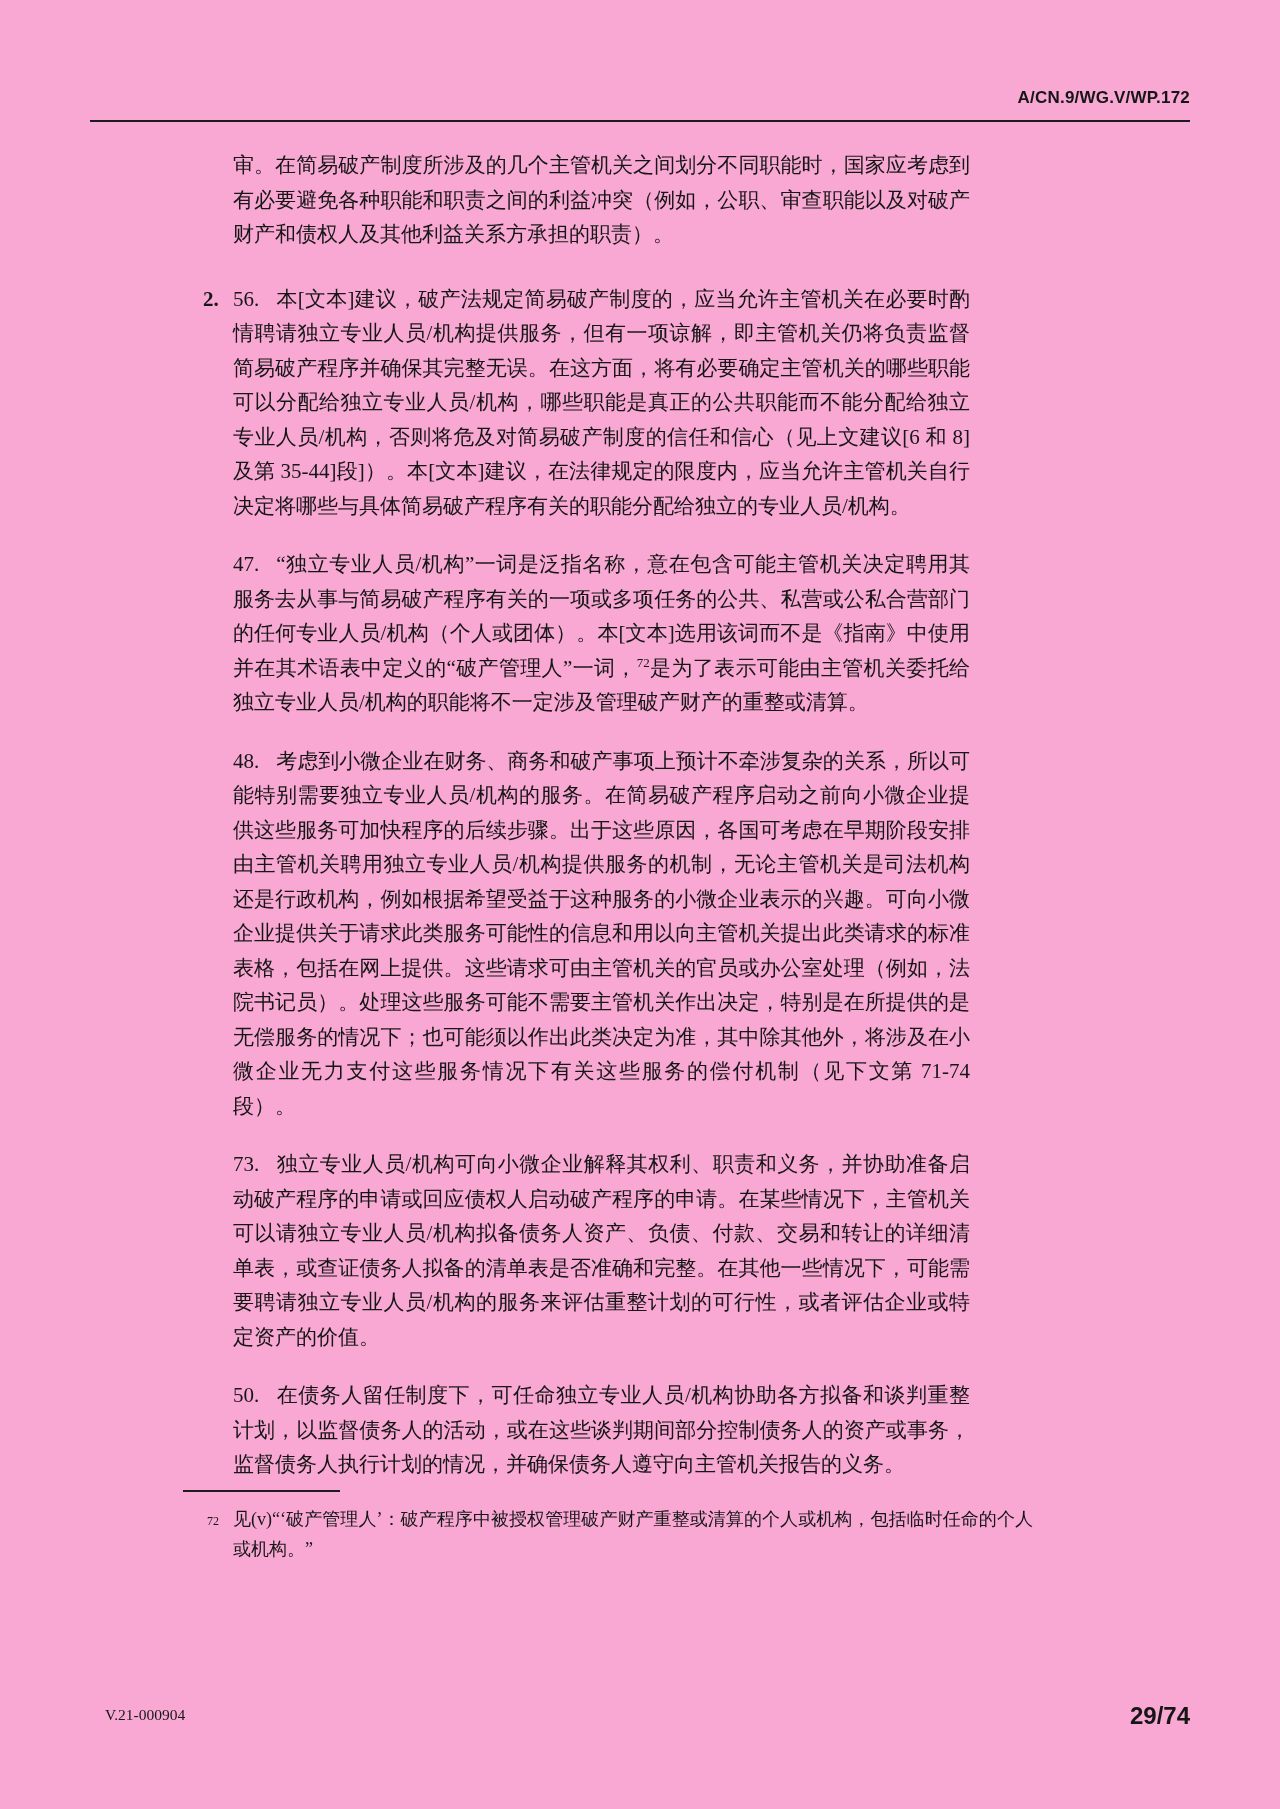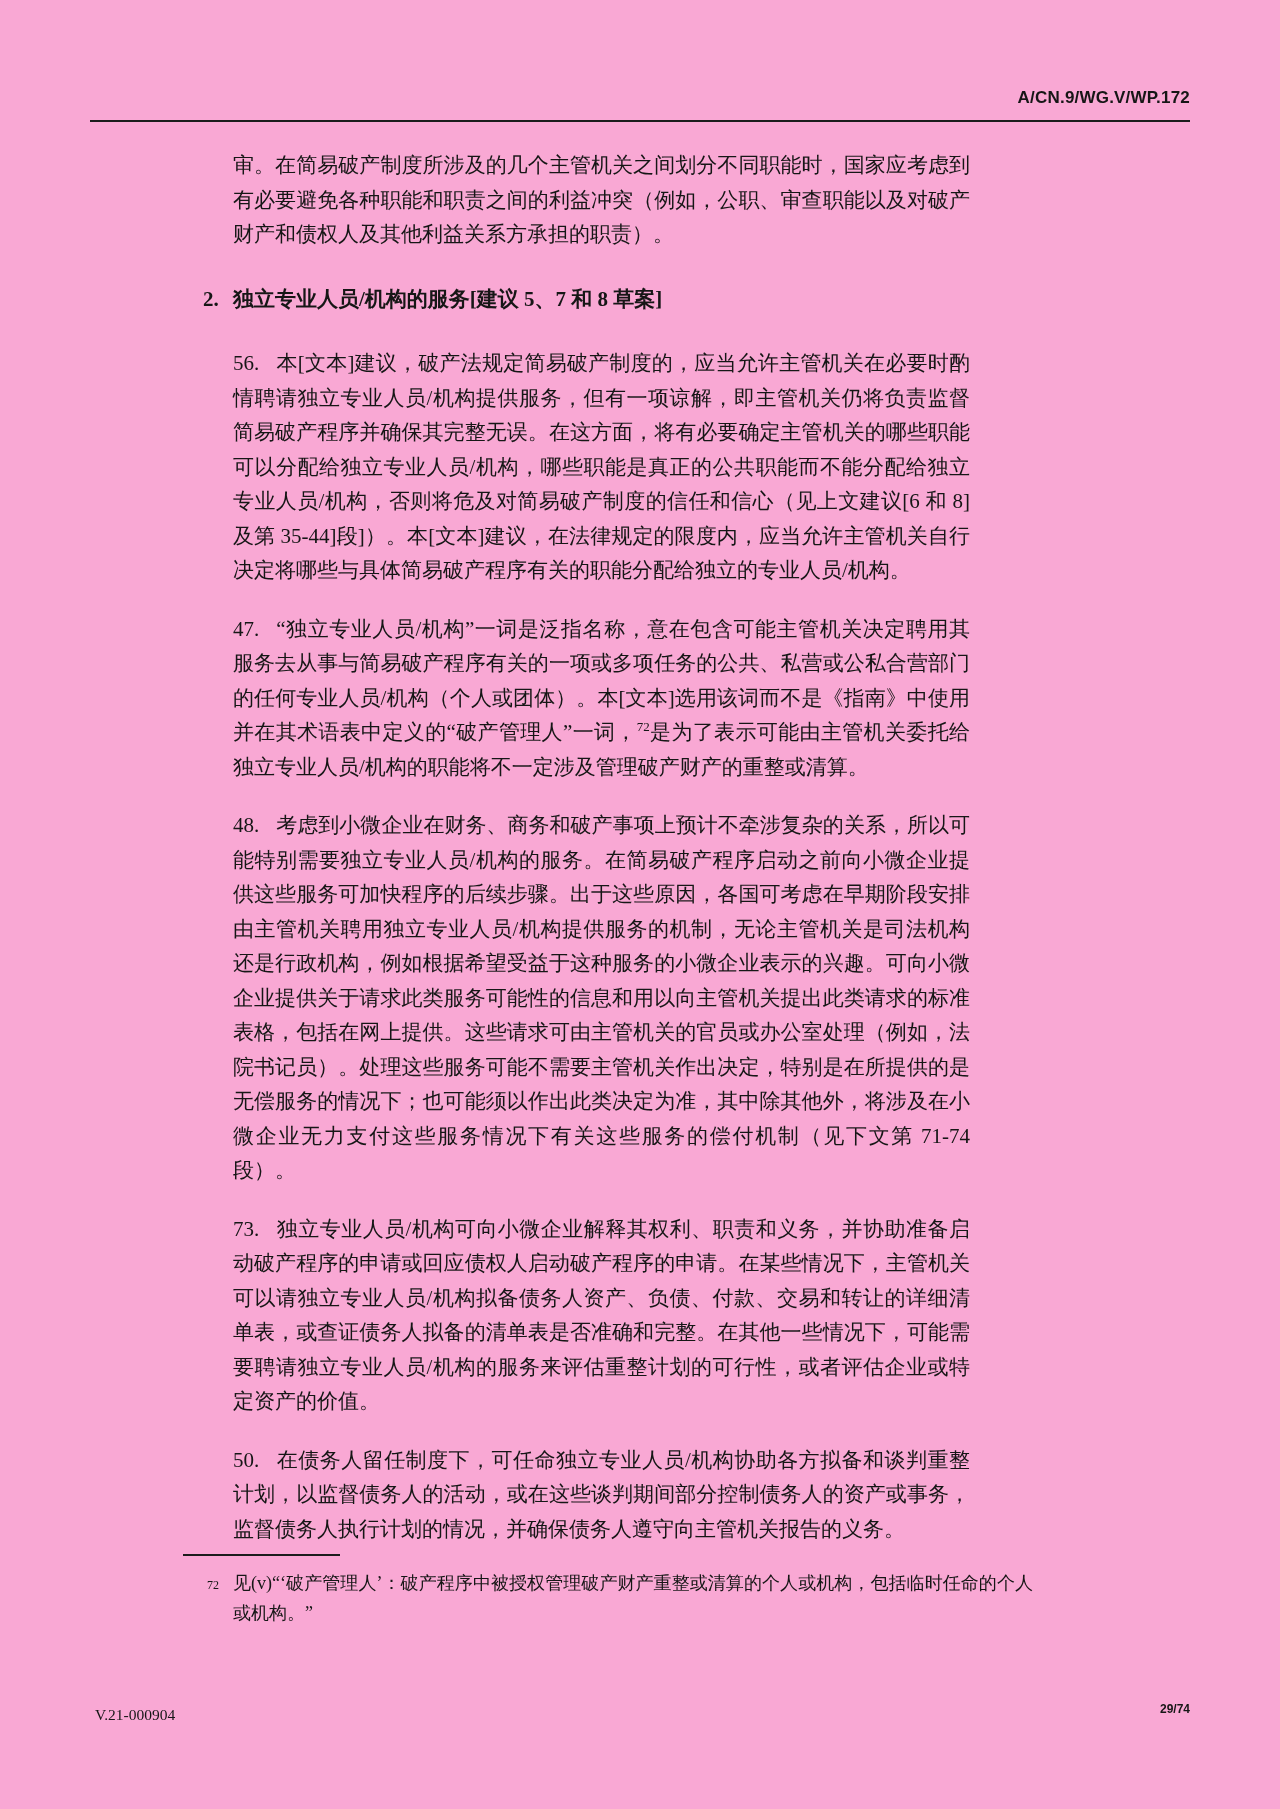--- a/index.html
+++ b/index.html
@@ -88,30 +88,30 @@
     margin: 0;
   }
   .footnote sup.fn-num {
     position: absolute;
     left: -26px;
     top: 2px;
     font-size: 12px;
   }
   .footer-docnum {
     position: absolute;
-    left: 95px;
+    left: 105px;
     top: 1706px;
     font-size: 15.5px;
     font-family: "Liberation Serif", "DejaVu Serif", serif;
   }
   .footer-page {
     position: absolute;
     right: 90px;
     top: 1702px;
-    font-size: 12px;
+    font-size: 24px;
     font-weight: bold;
     font-family: "Liberation Sans", "DejaVu Sans", sans-serif;
   }
 </style>
 </head>
 <body>
 
 <div class="page">
 
   <div class="doc-symbol">A/CN.9/WG.V/WP.172</div>
@@ -119,21 +119,20 @@
   <div class="header-rule"></div>
 
   <div class="content">
 
     <p class="para">
       <span>审。在简易破产制度所涉及的几个主管机关之间划分不同职能时，国家应考虑到有必要避免各种职能和职责之间的利益冲突（例如，公职、审查职能以及对破产财产和债权人及其他利益关系方承担的职责）。</span>
     </p>
 
     <h2 class="heading">
       <span class="heading-num">2.</span>
-      <span>独立专业人员/机构的服务[建议 5、7 和 8 草案]</span>
     </h2>
 
     <p class="para">
       <span class="para-num">56.</span><span>本[文本]建议，破产法规定简易破产制度的，应当允许主管机关在必要时酌情聘请独立专业人员/机构提供服务，但有一项谅解，即主管机关仍将负责监督简易破产程序并确保其完整无误。在这方面，将有必要确定主管机关的哪些职能可以分配给独立专业人员/机构，哪些职能是真正的公共职能而不能分配给独立专业人员/机构，否则将危及对简易破产制度的信任和信心（见上文建议[6 和 8]及第 35-44]段]）。本[文本]建议，在法律规定的限度内，应当允许主管机关自行决定将哪些与具体简易破产程序有关的职能分配给独立的专业人员/机构。</span>
     </p>
 
     <p class="para">
       <span class="para-num">47.</span><span>“独立专业人员/机构”一词是泛指名称，意在包含可能主管机关决定聘用其服务去从事与简易破产程序有关的一项或多项任务的公共、私营或公私合营部门的任何专业人员/机构（个人或团体）。本[文本]选用该词而不是《指南》中使用并在其术语表中定义的“破产管理人”一词，</span><sup class="fnref">72</sup><span>是为了表示可能由主管机关委托给独立专业人员/机构的职能将不一定涉及管理破产财产的重整或清算。</span>
     </p>
 

